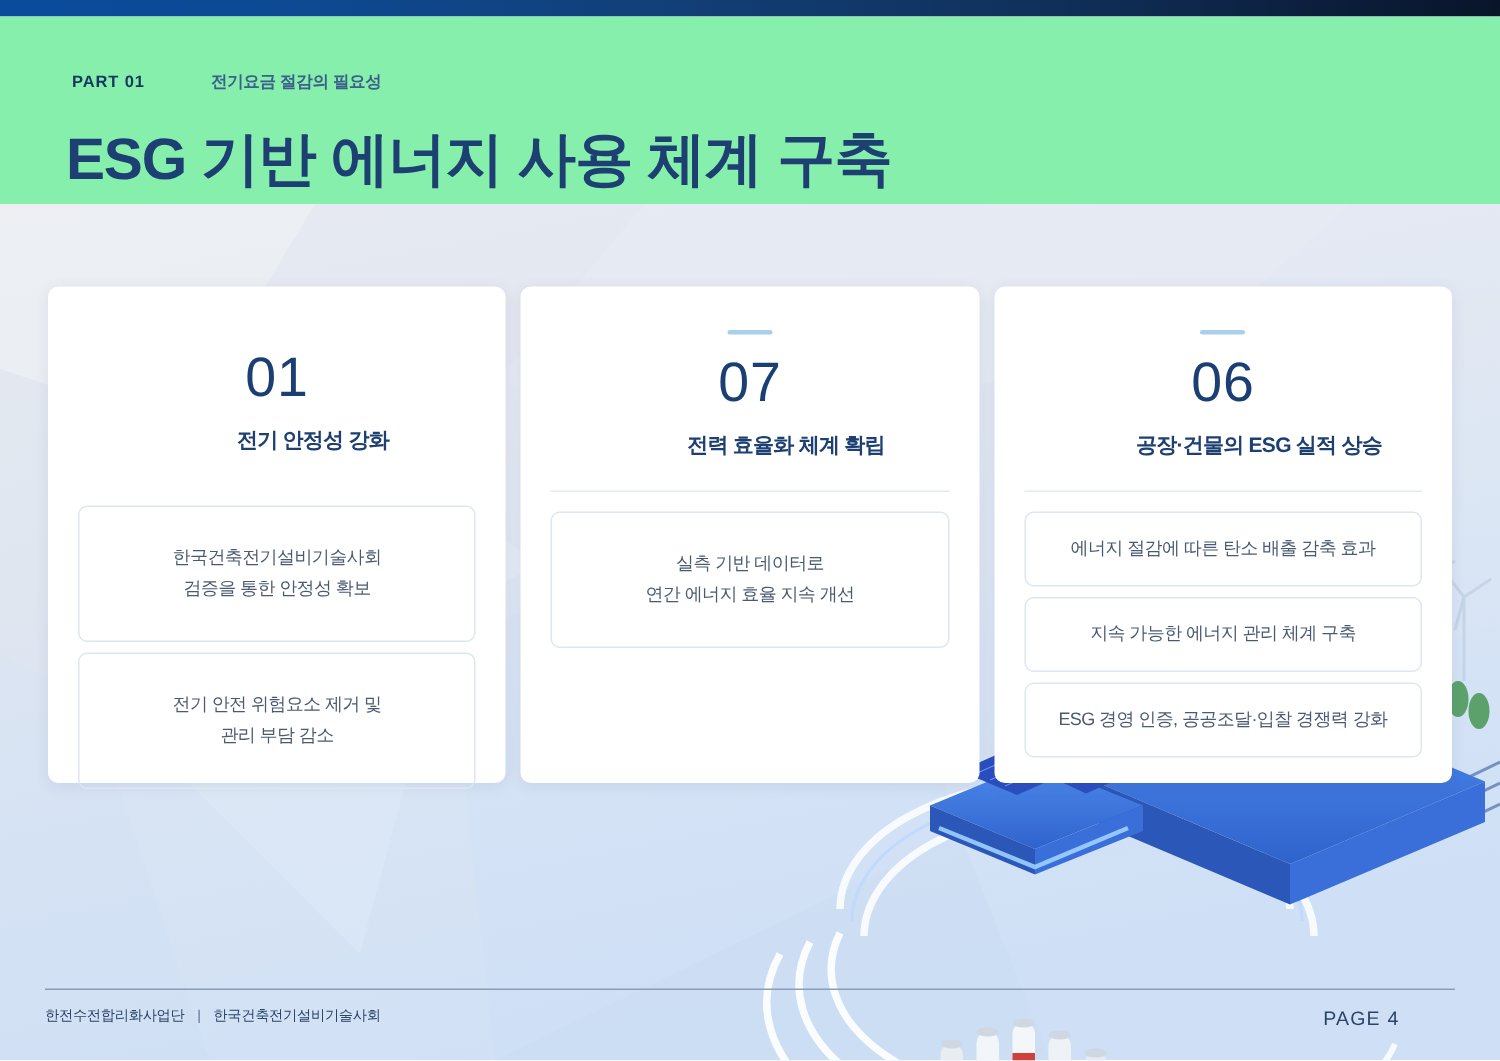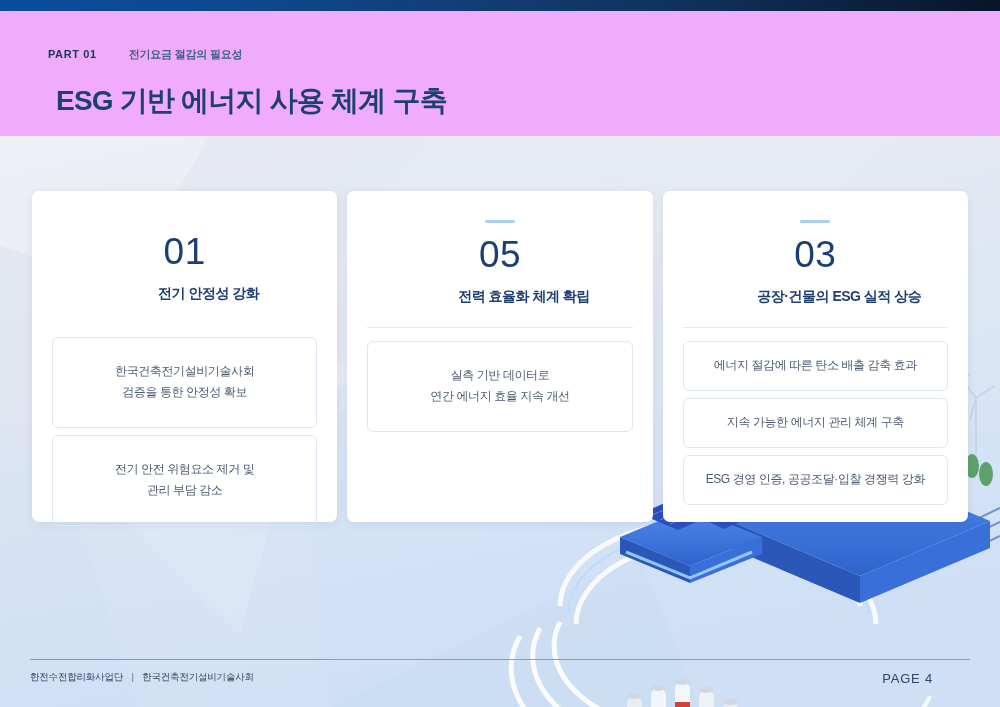--- a/index.html
+++ b/index.html
@@ -15,32 +15,32 @@
 
   
   .topbar {
     position:absolute; left:0; top:0; width:1000px; height:11px;
     background:linear-gradient(90deg,#0a4b9c 0%,#0d4a94 18%,#123f77 45%,#10305a 70%,#0b1f3c 88%,#081529 100%);
   }
 
   
   .header {
     position:absolute; left:0; top:11px; width:1000px; height:125px;
-    background:#f0abfc; z-index:6;
+    background:#86efac; z-index:6;
   }
   .part-row { position:absolute; left:48px; top:36px; display:flex; align-items:baseline; }
   .part-label {
     font-size:11px; font-weight:bold; color:#16375f; letter-spacing:0.6px;
   }
   .part-sub {
-    margin-left:32px; font-size:11px; font-weight:bold; color:#3d5f8c; letter-spacing:-0.2px;
+    margin-left:44px; font-size:11px; font-weight:bold; color:#3d5f8c; letter-spacing:-0.2px;
   }
   .slide-title {
-    position:absolute; left:56px; top:75px;
-    font-size:28px; font-weight:bold; color:#1d3f72;
+    position:absolute; left:44px; top:75px;
+    font-size:39px; font-weight:bold; color:#1d3f72;
     letter-spacing:-0.8px; line-height:1.1;
   }
 
   
   .bg-art { position:absolute; left:0; top:136px; width:1000px; height:571px; overflow:hidden; }
   .bg-art svg { display:block; width:1000px; height:571px; }
 
   
   .cards {
     position:absolute; left:32px; top:191px; width:936px; height:331px;
@@ -359,31 +359,31 @@
       <div class="card-heading">전기 안정성 강화</div>
       <div class="card-rule"></div>
       <div class="box-list">
         <div class="box two-line">한국건축전기설비기술사회<br>검증을 통한 안정성 확보</div>
         <div class="box two-line">전기 안전 위험요소 제거 및<br>관리 부담 감소</div>
       </div>
     </div>
 
     <div class="card">
       <div class="card-dash"></div>
-      <div class="card-num">05</div>
+      <div class="card-num">07</div>
       <div class="card-heading">전력 효율화 체계 확립</div>
       <div class="card-rule"></div>
       <div class="box-list">
         <div class="box two-line">실측 기반 데이터로<br>연간 에너지 효율 지속 개선</div>
       </div>
     </div>
 
     <div class="card">
       <div class="card-dash"></div>
-      <div class="card-num">03</div>
+      <div class="card-num">06</div>
       <div class="card-heading">공장·건물의 ESG 실적 상승</div>
       <div class="card-rule"></div>
       <div class="box-list">
         <div class="box one-line">에너지 절감에 따른 탄소 배출 감축 효과</div>
         <div class="box one-line">지속 가능한 에너지 관리 체계 구축</div>
         <div class="box one-line">ESG 경영 인증, 공공조달·입찰 경쟁력 강화</div>
       </div>
     </div>
 
   </div>

